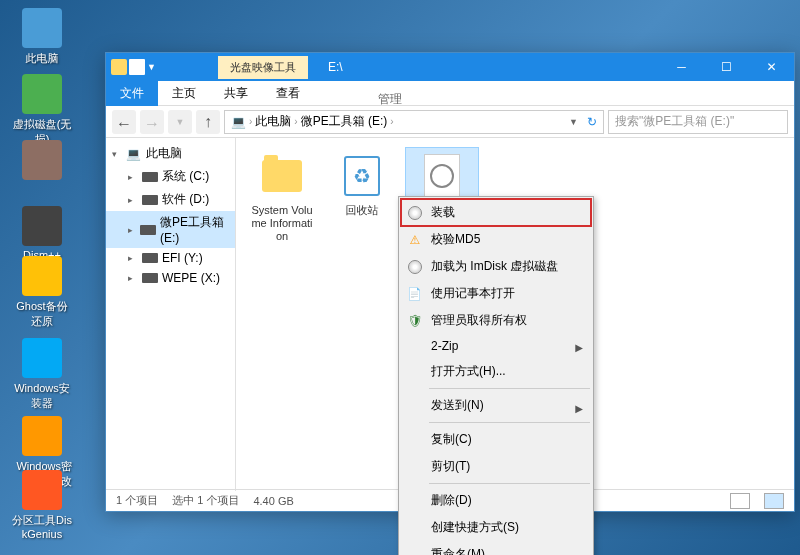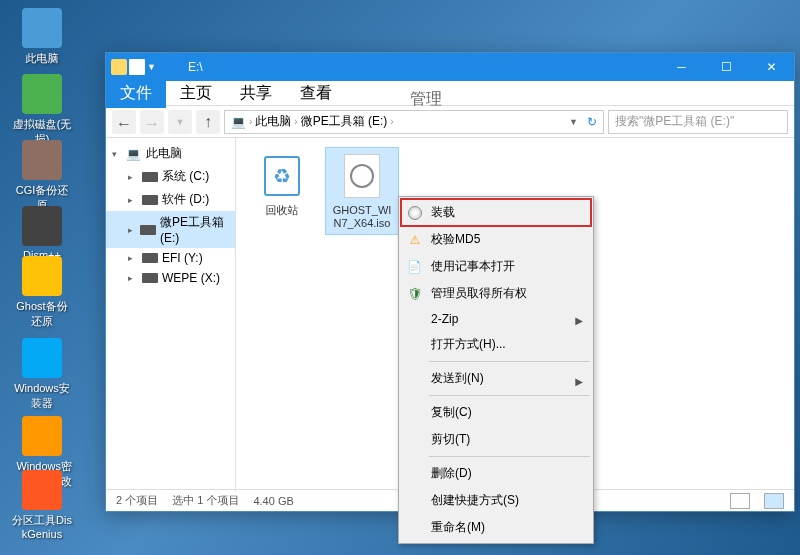--- a/index.html
+++ b/index.html
@@ -12,21 +12,21 @@
 .explorer { position: absolute; left: 105px; top: 52px; width: 690px; height: 460px; background: #fff; border: 1px solid #4a8bc2; box-shadow: 0 4px 20px rgba(0,0,0,0.3); }
 .titlebar { height: 28px; background: #1e88e5; display: flex; align-items: center; color: #fff; font-size: 12px; }
 .titlebar .icons-left { display: flex; gap: 2px; padding: 0 5px; }
 .titlebar .icons-left div { width: 16px; height: 16px; }
 .titlebar-tab { background: #ffefc1; color: #333; padding: 4px 12px; font-size: 11px; margin-left: 50px; }
 .titlebar-path { flex: 1; padding-left: 20px; font-size: 12px; }
 .win-controls { display: flex; }
 .win-controls div { width: 45px; height: 28px; display: flex; align-items: center; justify-content: center; cursor: pointer; }
 
 .ribbon { height: 25px; background: #fff; border-bottom: 1px solid #ddd; display: flex; align-items: center; }
-.ribbon-tab { padding: 4px 14px; font-size: 16px; cursor: pointer; }
+.ribbon-tab { padding: 4px 14px; font-size: 12px; cursor: pointer; }
 .ribbon-tab.file { background: #1e88e5; color: #fff; }
 .ribbon-tab.manage { color: #666; margin-top: 12px; }
 
 .toolbar { height: 32px; background: #fff; border-bottom: 1px solid #ddd; display: flex; align-items: center; padding: 0 6px; gap: 4px; }
 .nav-btn { width: 24px; height: 24px; border-radius: 3px; display: flex; align-items: center; justify-content: center; cursor: pointer; color: #555; background: #f0f0f0; }
 .nav-btn.disabled { color: #bbb; }
 .breadcrumb { flex: 1; height: 24px; border: 1px solid #ccc; display: flex; align-items: center; padding: 0 6px; font-size: 12px; gap: 3px; background: #fff; }
 .breadcrumb .sep { color: #999; font-size: 10px; }
 .breadcrumb .crumb { cursor: pointer; }
 .search-box { width: 180px; height: 24px; border: 1px solid #ccc; padding: 0 6px; font-size: 12px; color: #999; display: flex; align-items: center; }
@@ -72,21 +72,20 @@
     <div class="desktop-icon" style="left: 12px; top: 8px;">
       <div class="icon-box" style="background:#4a9cd6"></div>
       <div class="label">此电脑</div>
     </div>
     <div class="desktop-icon" style="left: 12px; top: 74px;">
       <div class="icon-box" style="background:#4caf50"></div>
       <div class="label">虚拟磁盘(无损)</div>
     </div>
     <div class="desktop-icon" style="left: 12px; top: 140px;">
       <div class="icon-box" style="background:#8d6e63"></div>
-      <div class="label">CGI备份还原</div>
     </div>
     <div class="desktop-icon" style="left: 12px; top: 206px;">
       <div class="icon-box" style="background:#424242"></div>
       <div class="label">Dism++</div>
     </div>
     <div class="desktop-icon" style="left: 12px; top: 256px;">
       <div class="icon-box" style="background:#ffc107"></div>
       <div class="label">Ghost备份还原</div>
     </div>
     <div class="desktop-icon" style="left: 12px; top: 338px;">
@@ -103,20 +102,21 @@
     </div>
   </div>
 
 <div class="explorer">
   <div class="titlebar">
     <div class="icons-left">
       <div style="background:#ffd968;border-radius:2px"></div>
       <div style="background:#fff;border-radius:1px"></div>
       <div style="color:#fff;font-size:9px;display:flex;align-items:center">▼</div>
     </div>
+    <div class="titlebar-tab">光盘映像工具</div>
     <div class="titlebar-path">E:\</div>
     <div class="win-controls">
       <div>─</div>
       <div>☐</div>
       <div class="close">✕</div>
     </div>
   </div>
 
   <div class="ribbon">
     <div class="ribbon-tab file">文件</div>
@@ -189,55 +189,67 @@
             <span class="ic">
               <span class="drive-ic"></span>
             </span>
             <span>WEPE (X:)</span>
           </div>
         </div>
     </div>
     <div class="content" id="file-list">
         <div class="file-item">
           <div class="fi-icon">
+            <div class="folder-ic"></div>
+          </div>
+          <div class="fi-label">System Volume Information</div>
+        </div>
+        <div class="file-item">
+          <div class="fi-icon">
             <div class="recycle-ic">♻</div>
           </div>
           <div class="fi-label">回收站</div>
         </div>
         <div class="file-item selected">
           <div class="fi-icon">
             <div class="iso-ic"></div>
           </div>
           <div class="fi-label">GHOST_WIN7_X64.iso</div>
         </div>
       </div>
   </div>
 
   <div class="statusbar">
-    <span>2 个项目</span>
+    <span>1 个项目</span>
     <span>选中 1 个项目</span>
     <span>4.40 GB</span>
     <span class="spacer"></span>
     <span class="view-btn"></span>
     <span class="view-btn" style="background:#cce8ff"></span>
   </div>
 </div>
 
 <div class="context-menu" id="context-menu">
     <div class="ctx-item highlighted">
       <span class="ctx-ic">
         <span class="disc-ic"></span>
       </span>
       <span>装载</span>
     </div>
     <div class="ctx-item">
       <span class="ctx-ic" style="color:#ff9800">⚠</span>
       <span>校验MD5</span>
     </div>
     <div class="ctx-item">
+      <span class="ctx-ic">
+        <span class="disc-ic"></span>
+      </span>
+      <span>加载为 ImDisk 虚拟磁盘</span>
+    </div>
+    <div class="ctx-item">
       <span class="ctx-ic" style="color:#4a9cd6">📄</span>
       <span>使用记事本打开</span>
     </div>
     <div class="ctx-item">
       <span class="ctx-ic shield-ic">🛡</span>
       <span>管理员取得所有权</span>
     </div>
     <div class="ctx-item">
       <span>2-Zip</span>
       <span class="arrow">▶</span>

